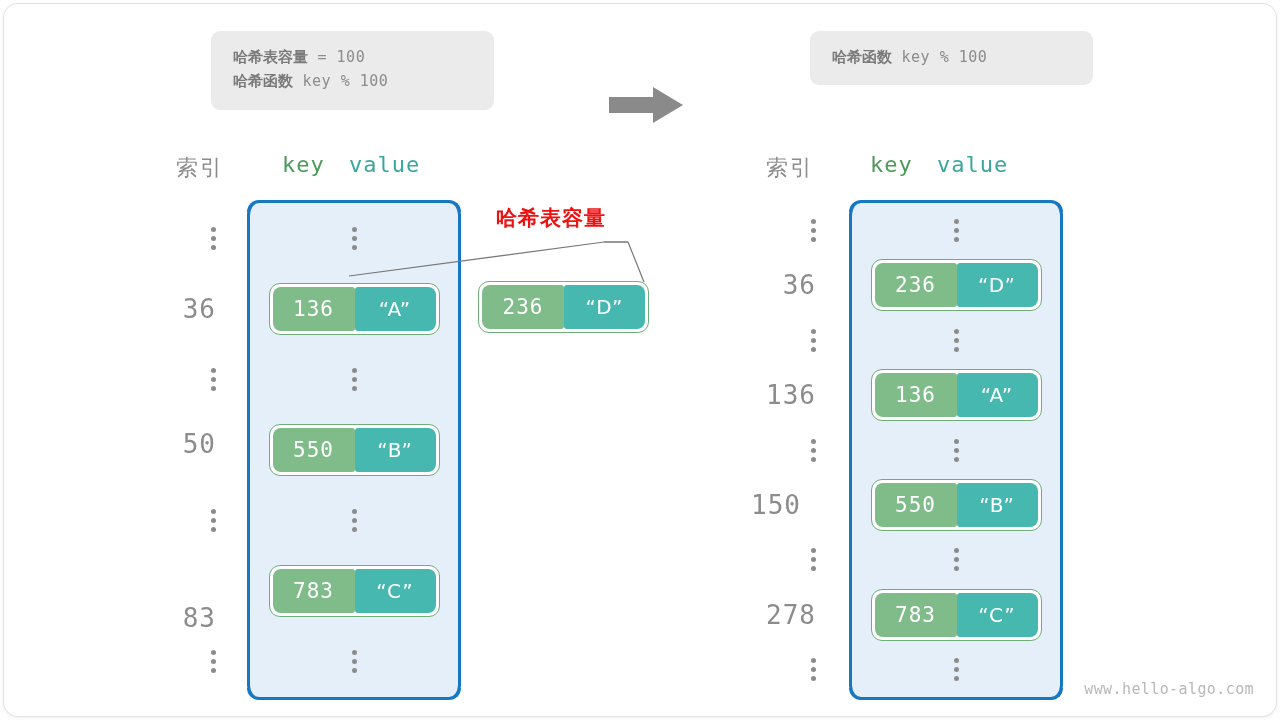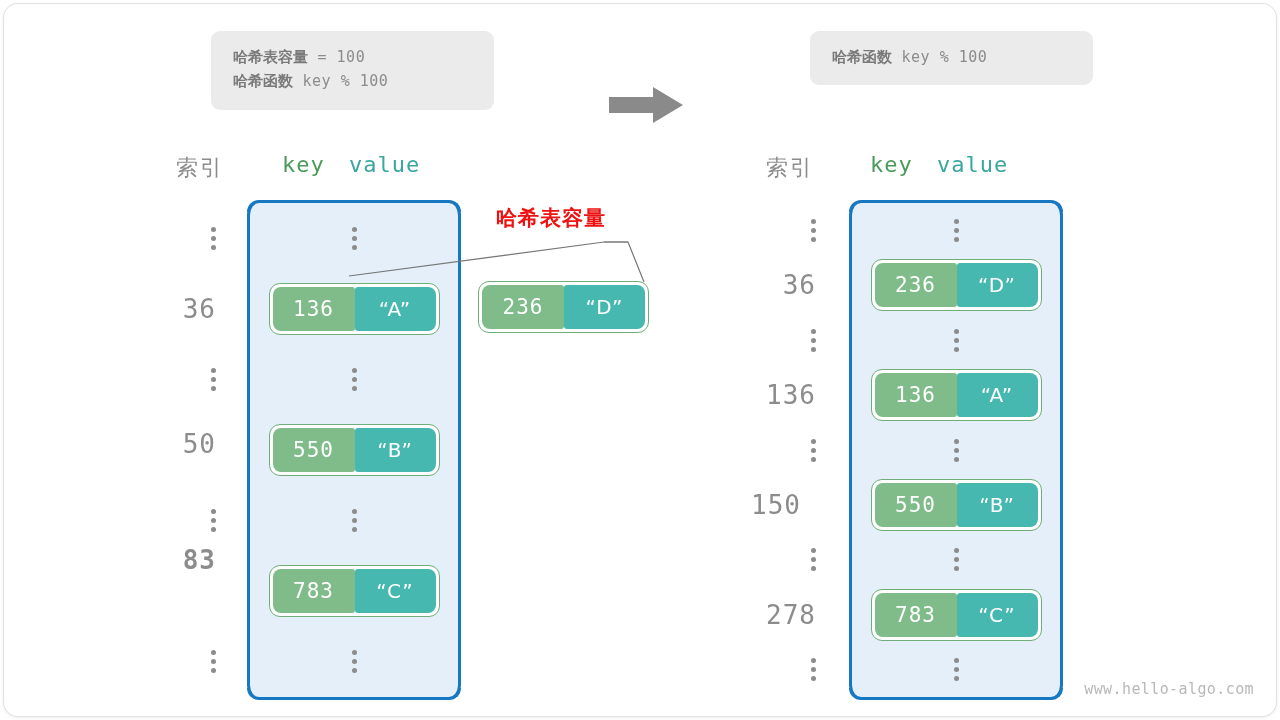--- a/index.html
+++ b/index.html
@@ -250,21 +250,21 @@
             <i></i>
           </span>
         </div>
         <div style="position: absolute; left: 243px; width: 214px; top: 492.571px; height: 48px; display: flex; align-items: center; justify-content: center;">
           <span class="dots">
             <i></i>
             <i></i>
             <i></i>
           </span>
         </div>
-        <div class="idx" style="left: 150px; width: 62px; top: 540px; height: 32px; font-weight: bold;">83</div>
+        <div class="idx" style="left: 150px; width: 62px; top: 598px; height: 32px;">83</div>
         <div style="position: absolute; left: 243px; width: 214px; top: 563.143px; height: 48px; display: flex; align-items: center; justify-content: center;">
           <div class="pair">
             <div class="kv-key" style="width: 82px; height: 44px;">783</div>
             <div class="kv-val" style="width: 81px; height: 44px;">“C”</div>
           </div>
         </div>
         <div class="idx" style="left: 150px; width: 62px; top: 641.714px; height: 32px;">
           <span class="dots">
             <i></i>
             <i></i>

